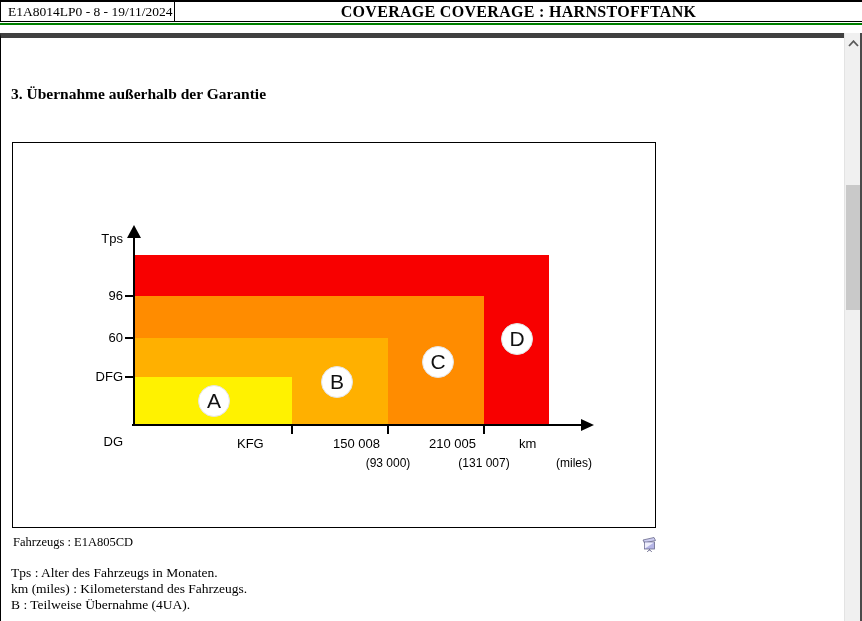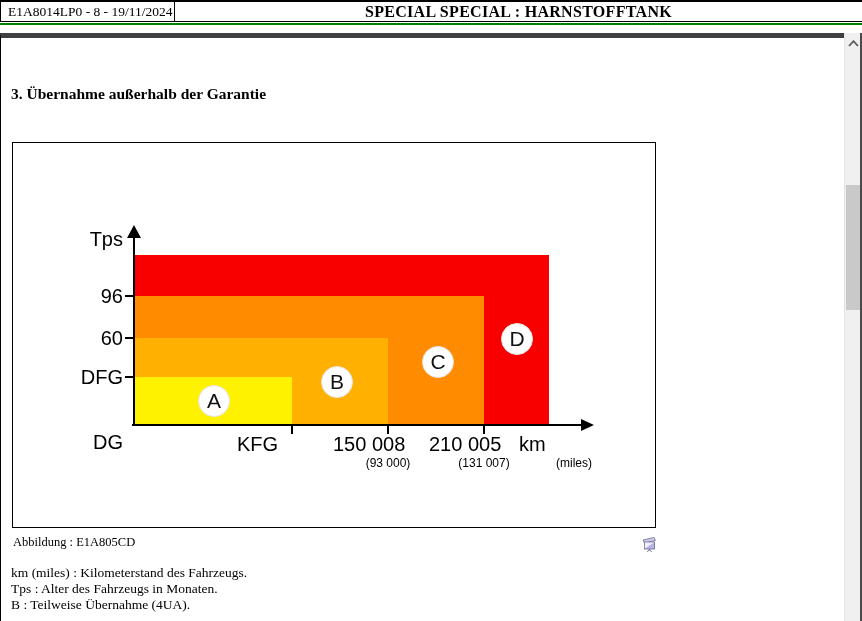--- a/index.html
+++ b/index.html
@@ -30,21 +30,21 @@
   .reg-B{left:121px;top:195px;width:254px;height:87px;background:#FFB000;}
   .reg-A{left:121px;top:234px;width:158px;height:48px;background:#FFF200;}
   .yaxis{position:absolute;left:120px;top:93px;width:2px;height:190px;background:#000;}
   .yarrow{position:absolute;left:114px;top:82px;width:0;height:0;
        border-left:7px solid transparent;border-right:7px solid transparent;border-bottom:13px solid #000;}
   .xaxis{position:absolute;left:119px;top:281px;width:450px;height:2px;background:#000;}
   .xarrow{position:absolute;left:568px;top:276px;width:0;height:0;
        border-top:6px solid transparent;border-bottom:6px solid transparent;border-left:13px solid #000;}
   .ytick{position:absolute;left:112px;width:9px;height:2px;background:#000;}
   .xtick{position:absolute;top:283px;width:2px;height:8px;background:#000;}
-  .chart-lab{position:absolute;font-family:"Liberation Sans", sans-serif;font-size:20px;line-height:16px;}
+  .chart-lab{position:absolute;font-family:"Liberation Sans", sans-serif;font-size:13px;line-height:16px;}
   .ylab{left:55px;width:55px;text-align:right;}
   .xlab{width:110px;text-align:left;top:293px;}
   .xsub{width:110px;text-align:center;top:312px;font-size:12px;}
   .badge{position:absolute;width:32px;height:32px;border-radius:50%;background:#fff;
        border:1px solid #e4e4e4;box-sizing:border-box;display:flex;align-items:center;justify-content:center;
        font-family:"Liberation Sans", sans-serif;font-size:21px;color:#111;}
   
   .caption{position:absolute;left:12px;top:497px;font-size:12.5px;}
   .fig-icon{position:absolute;left:640px;top:498px;width:17px;height:17px;cursor:pointer;}
   .legend{position:absolute;left:10px;top:527px;font-size:13.5px;line-height:16.2px;}
@@ -53,21 +53,21 @@
   .scrollbar{position:absolute;top:33px;right:0;width:18px;height:588px;background:#f0f0f0;
        box-sizing:border-box;border-right:2px solid #4a4a4a;border-left:1px solid #e3e3e3;}
   .sb-up{position:absolute;top:2px;left:0;width:16px;height:16px;display:flex;align-items:center;justify-content:center;}
   .sb-thumb{position:absolute;top:152px;left:1px;width:14px;height:125px;background:#c9c9c9;}
 </style>
 </head>
 <body>
 
 <div class="hdr">
   <div class="hdr-left">E1A8014LP0 - 8 - 19/11/2024</div>
-  <div class="hdr-title">SPECIAL SPECIAL : HARNSTOFFTANK</div>
+  <div class="hdr-title">COVERAGE COVERAGE : HARNSTOFFTANK</div>
 </div>
 <div class="green-line"></div>
 
 <div class="content">
 
   <div class="heading">3. Übernahme außerhalb der Garantie</div>
 
   <div class="figure">
 
     <div class="region reg-D"></div>
@@ -101,36 +101,36 @@
     <div class="chart-lab xsub" style="left:416px;position:absolute">(131 007)</div>
     <div class="chart-lab xlab" style="left:506px">km</div>
     <div class="chart-lab xsub" style="left:506px;position:absolute">(miles)</div>
 
     <div class="badge" style="left:185px;top:242px">A</div>
     <div class="badge" style="left:308px;top:223px">B</div>
     <div class="badge" style="left:409px;top:203px">C</div>
     <div class="badge" style="left:488px;top:180px">D</div>
   </div>
 
-  <div class="caption">Abbildung : E1A805CD</div>
+  <div class="caption">Fahrzeugs : E1A805CD</div>
 
   <div class="fig-icon">
     <svg width="17" height="17" viewBox="0 0 17 17">
       <polygon points="2,4 13,1.5 14.5,4.5 3.5,7" fill="#cdcdf0" stroke="#6a6a8c" stroke-width="0.8"></polygon>
       <rect x="3.5" y="6" width="10" height="7" fill="#b5b5e6" stroke="#6a6a8c" stroke-width="0.8"></rect>
       <polygon points="3.9,6.4 13,6.4 3.9,12.6" fill="#eeeefc"></polygon>
       <line x1="8.5" y1="13" x2="8.5" y2="14.5" stroke="#6a6a8c" stroke-width="0.9"></line>
       <line x1="8.5" y1="13.6" x2="6.2" y2="16" stroke="#6a6a8c" stroke-width="0.9"></line>
       <line x1="8.5" y1="13.6" x2="10.8" y2="16" stroke="#6a6a8c" stroke-width="0.9"></line>
     </svg>
   </div>
 
   <div class="legend">
+    <div>Tps : Alter des Fahrzeugs in Monaten.</div>
     <div>km (miles) : Kilometerstand des Fahrzeugs.</div>
-    <div>Tps : Alter des Fahrzeugs in Monaten.</div>
     <div>B : Teilweise Übernahme (4UA).</div>
 
   </div>
 </div>
 
 <div class="scrollbar">
   <div class="sb-up">
     <svg width="11" height="7" viewBox="0 0 11 7">
       <polyline points="1,6 5.5,1.2 10,6" fill="none" stroke="#5a5a5a" stroke-width="1.8"></polyline>
     </svg>

